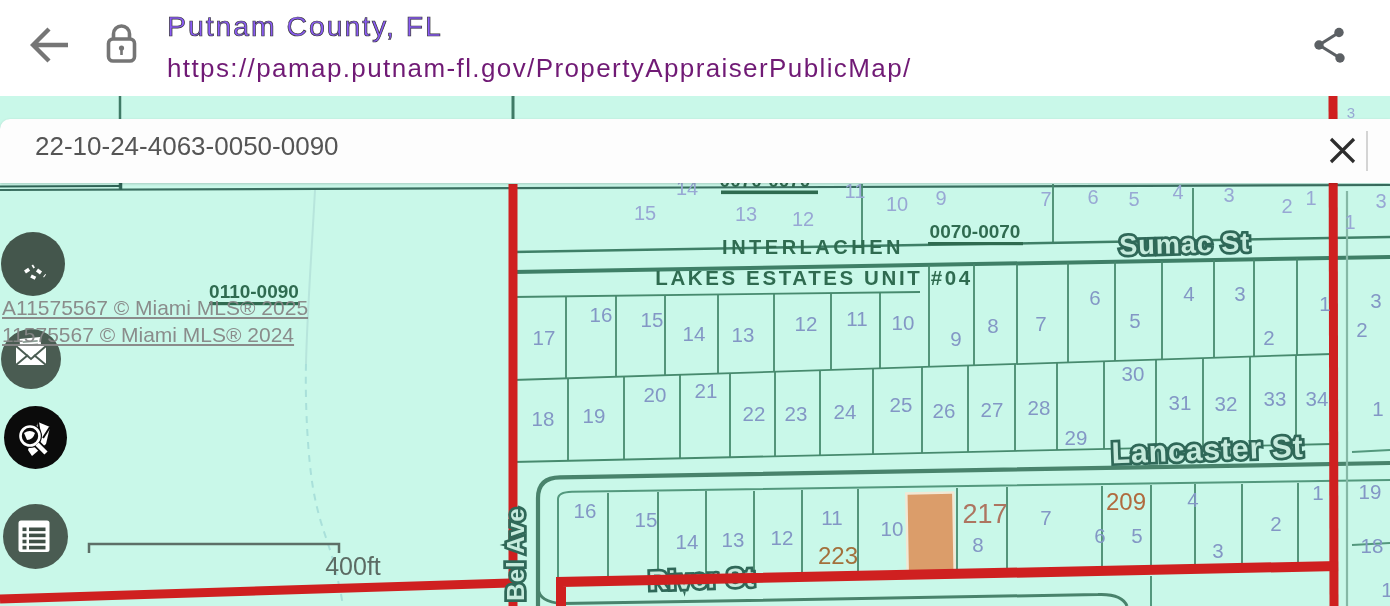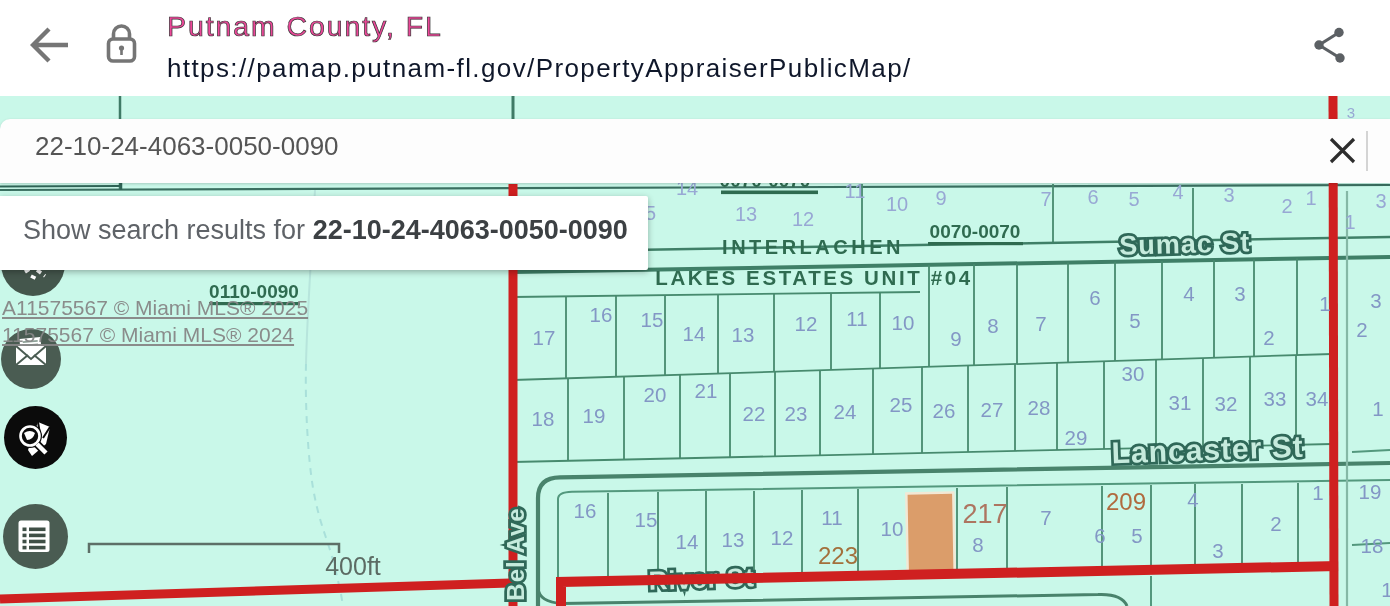--- a/index.html
+++ b/index.html
@@ -293,40 +293,37 @@
 
   <div class="abs" style="left:35px;top:12px;font-size:26px;color:#555;">22-10-24-4063-0050-0090</div>
 
   <svg class="abs" style="left:1329px;top:18px;" width="27" height="27" viewBox="0 0 27 27">
     <path d="M2,2 L25,25 M25,2 L2,25" stroke="#2d2d2d" stroke-width="3.2"></path>
   </svg>
 
   <div class="abs" style="left:1366px;top:12px;width:2px;height:40px;background:#d4d4d4;"></div>
 </div>
 
-<div class="abs" style="left:0;top:196px;width:648px;height:74px;background:#fff;box-shadow:0 2px 6px rgba(0,0,0,.3);border-radius:0 2px 2px 0;">
-  <div class="abs" style="left:23px;top:19px;font-size:27px;color:#5f6368;white-space:nowrap;">Show search results for <b style="color:#3c4043;">22-10-24-4063-0050-0090</b></div>
-</div>
 
 <div class="abs" style="left:0;top:0;width:1390px;height:96px;background:#fff;">
 
   <svg class="abs" style="left:30px;top:24px;" width="40" height="42" viewBox="0 0 40 42">
     <path d="M38,21 L5,21 M19,5 L3,21 L19,37" stroke="#767676" stroke-width="4.4" fill="none"></path>
   </svg>
 
   <svg class="abs" style="left:105px;top:24px;" width="33" height="40" viewBox="0 0 33 40">
     <rect x="3.5" y="15" width="26" height="22" rx="4.5" fill="none" stroke="#757575" stroke-width="3.6"></rect>
     <path d="M8.5,15 L8.5,10 A8,8 0 0,1 24.5,10 L24.5,15" fill="none" stroke="#757575" stroke-width="3.6"></path>
     <circle cx="16.5" cy="24" r="2.6" fill="#757575"></circle>
     <rect x="15.2" y="25" width="2.6" height="6" fill="#757575"></rect>
   </svg>
 
-  <div class="abs" style="left:167px;top:10px;font-size:28.5px;letter-spacing:1.9px;color:#ec4899;-webkit-text-stroke:0.7px #333;">Putnam County, FL</div>
-
-  <div class="abs" style="left:167px;top:53px;font-size:26px;letter-spacing:1.4px;color:#0f172a;">https://pamap.putnam-fl.gov/PropertyAppraiserPublicMap/</div>
+  <div class="abs" style="left:167px;top:10px;font-size:28.5px;letter-spacing:1.9px;color:#8b5cf6;-webkit-text-stroke:0.7px #333;">Putnam County, FL</div>
+
+  <div class="abs" style="left:167px;top:53px;font-size:26px;letter-spacing:1.4px;color:#701a75;">https://pamap.putnam-fl.gov/PropertyAppraiserPublicMap/</div>
 
   <svg class="abs" style="left:1310px;top:24px;" width="40" height="42" viewBox="0 0 40 42">
     <circle cx="9" cy="21" r="4.7" fill="#5c6064"></circle>
     <circle cx="29" cy="8.5" r="4.7" fill="#5c6064"></circle>
     <circle cx="30" cy="34" r="4.7" fill="#5c6064"></circle>
     <line x1="9" y1="21" x2="29" y2="8.5" stroke="#5c6064" stroke-width="3.2"></line>
     <line x1="9" y1="21" x2="30" y2="34" stroke="#5c6064" stroke-width="3.2"></line>
   </svg>
 </div>
 

